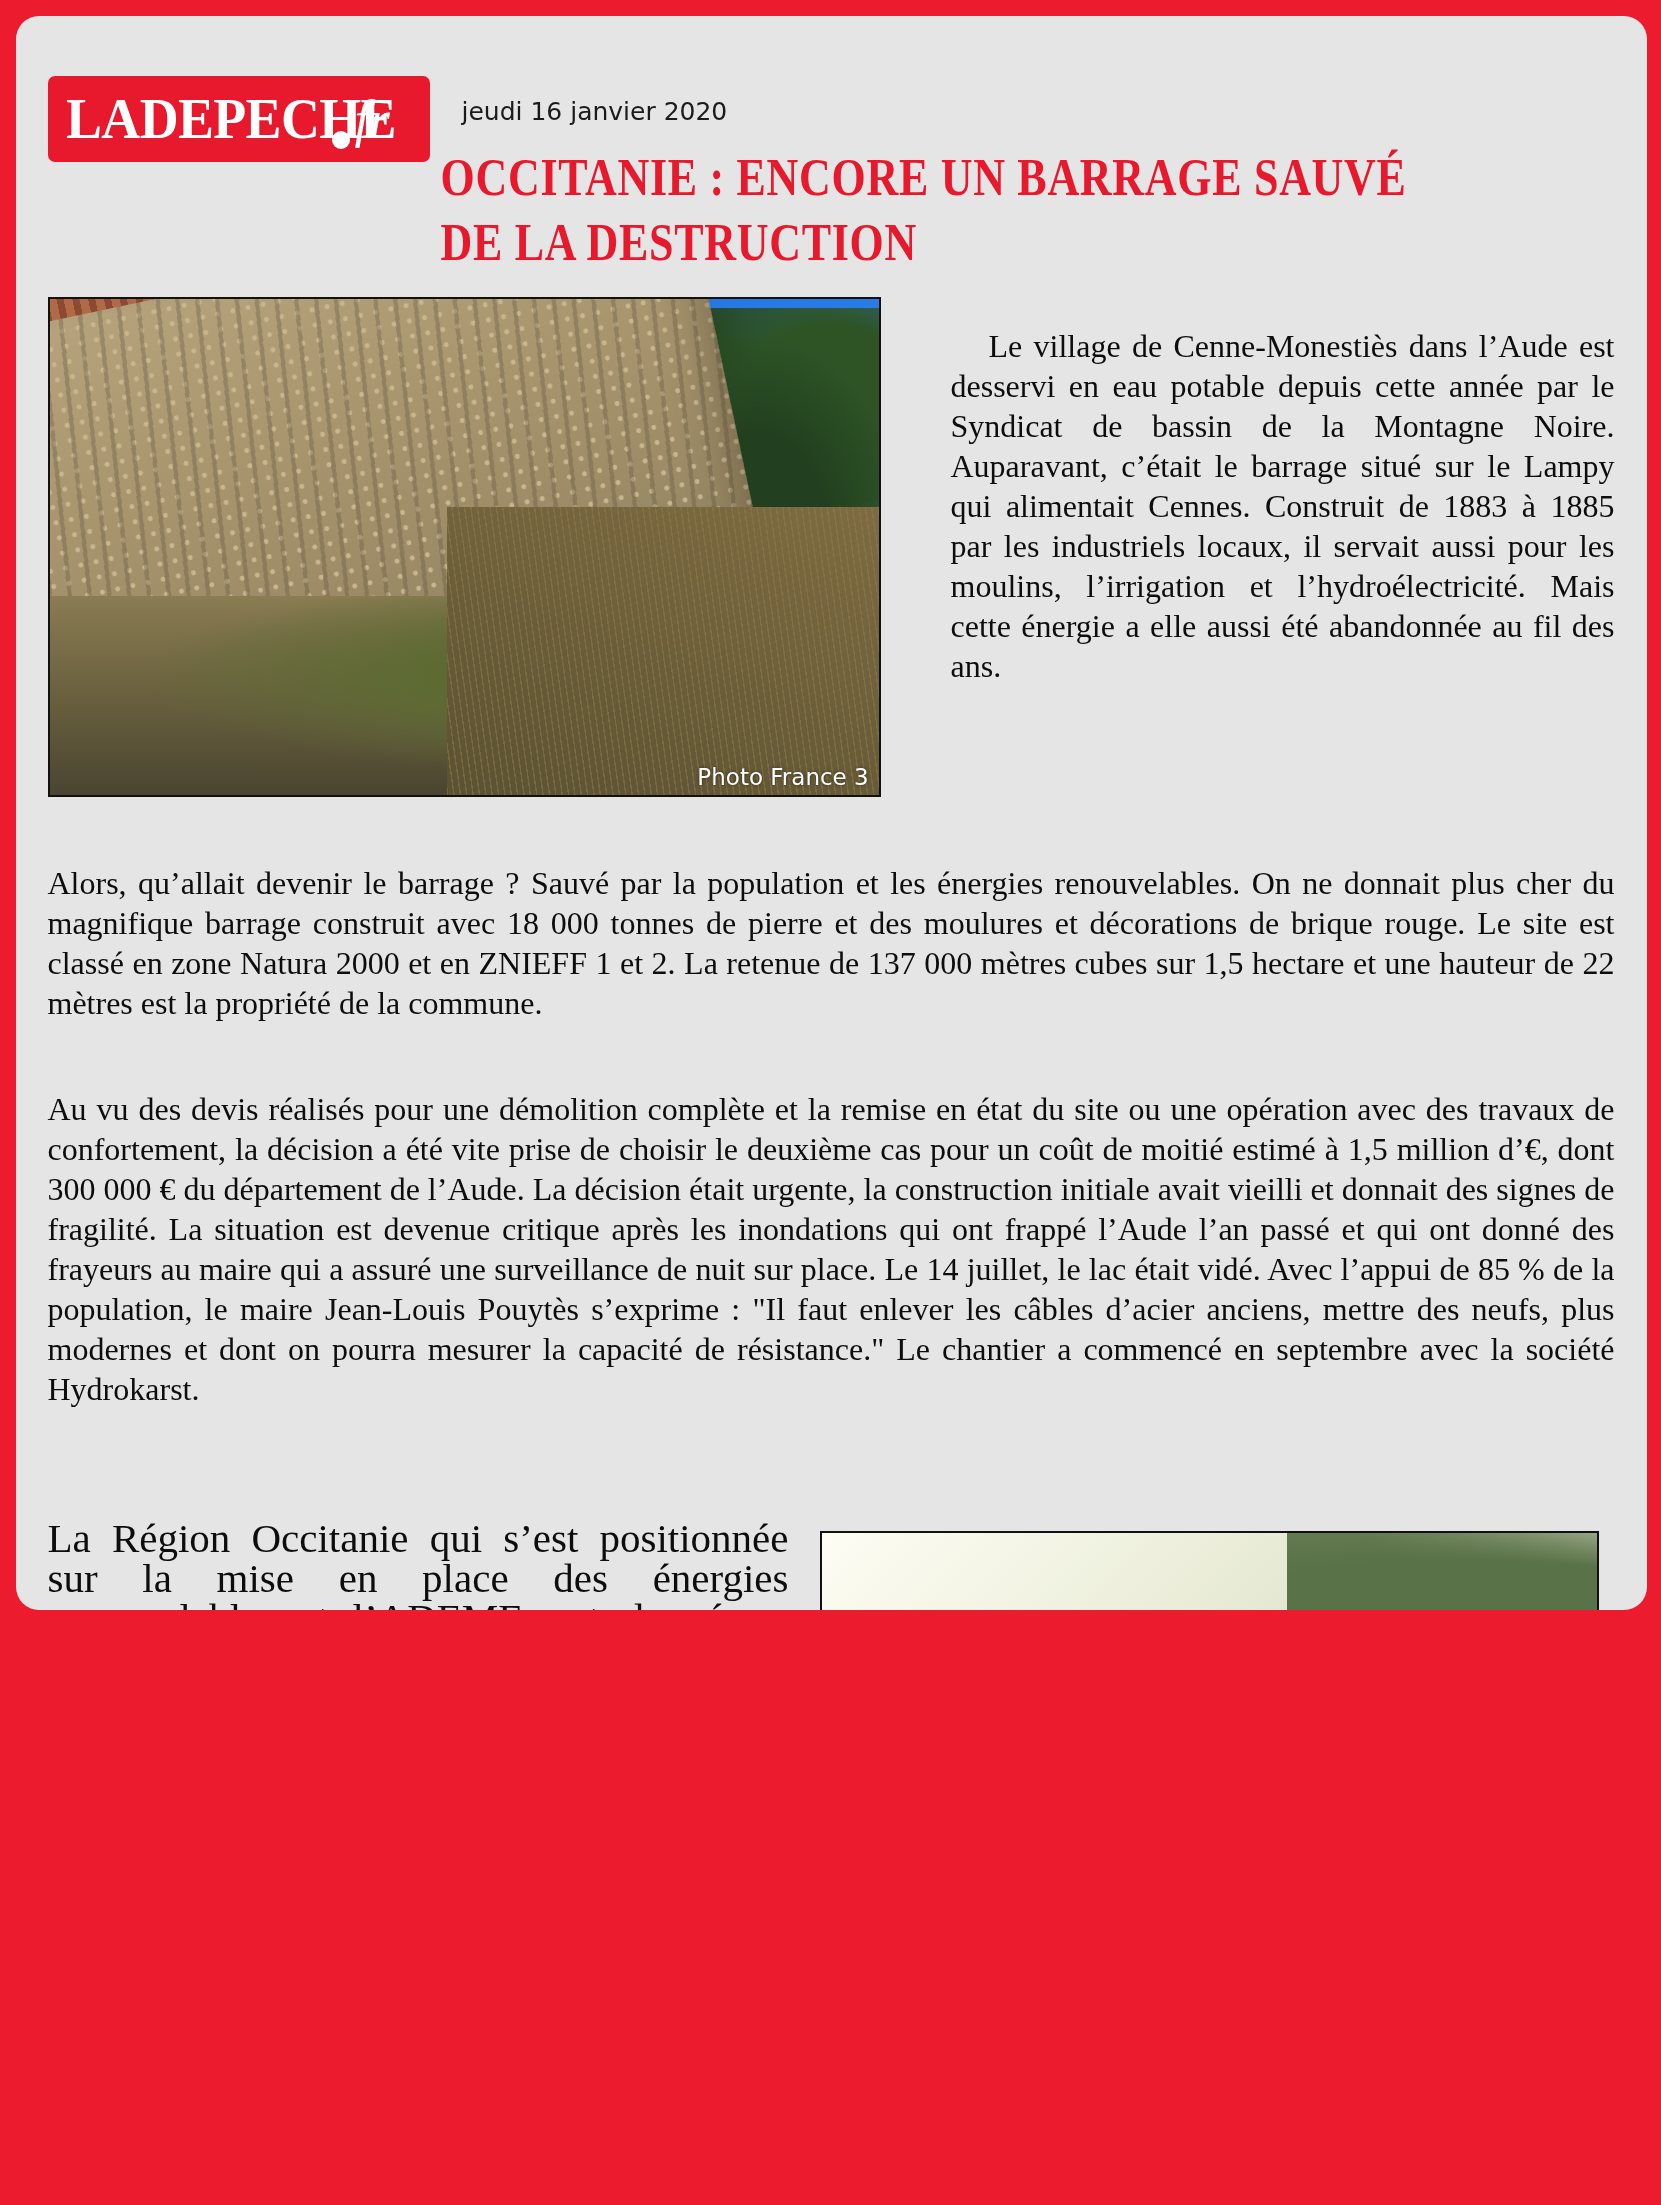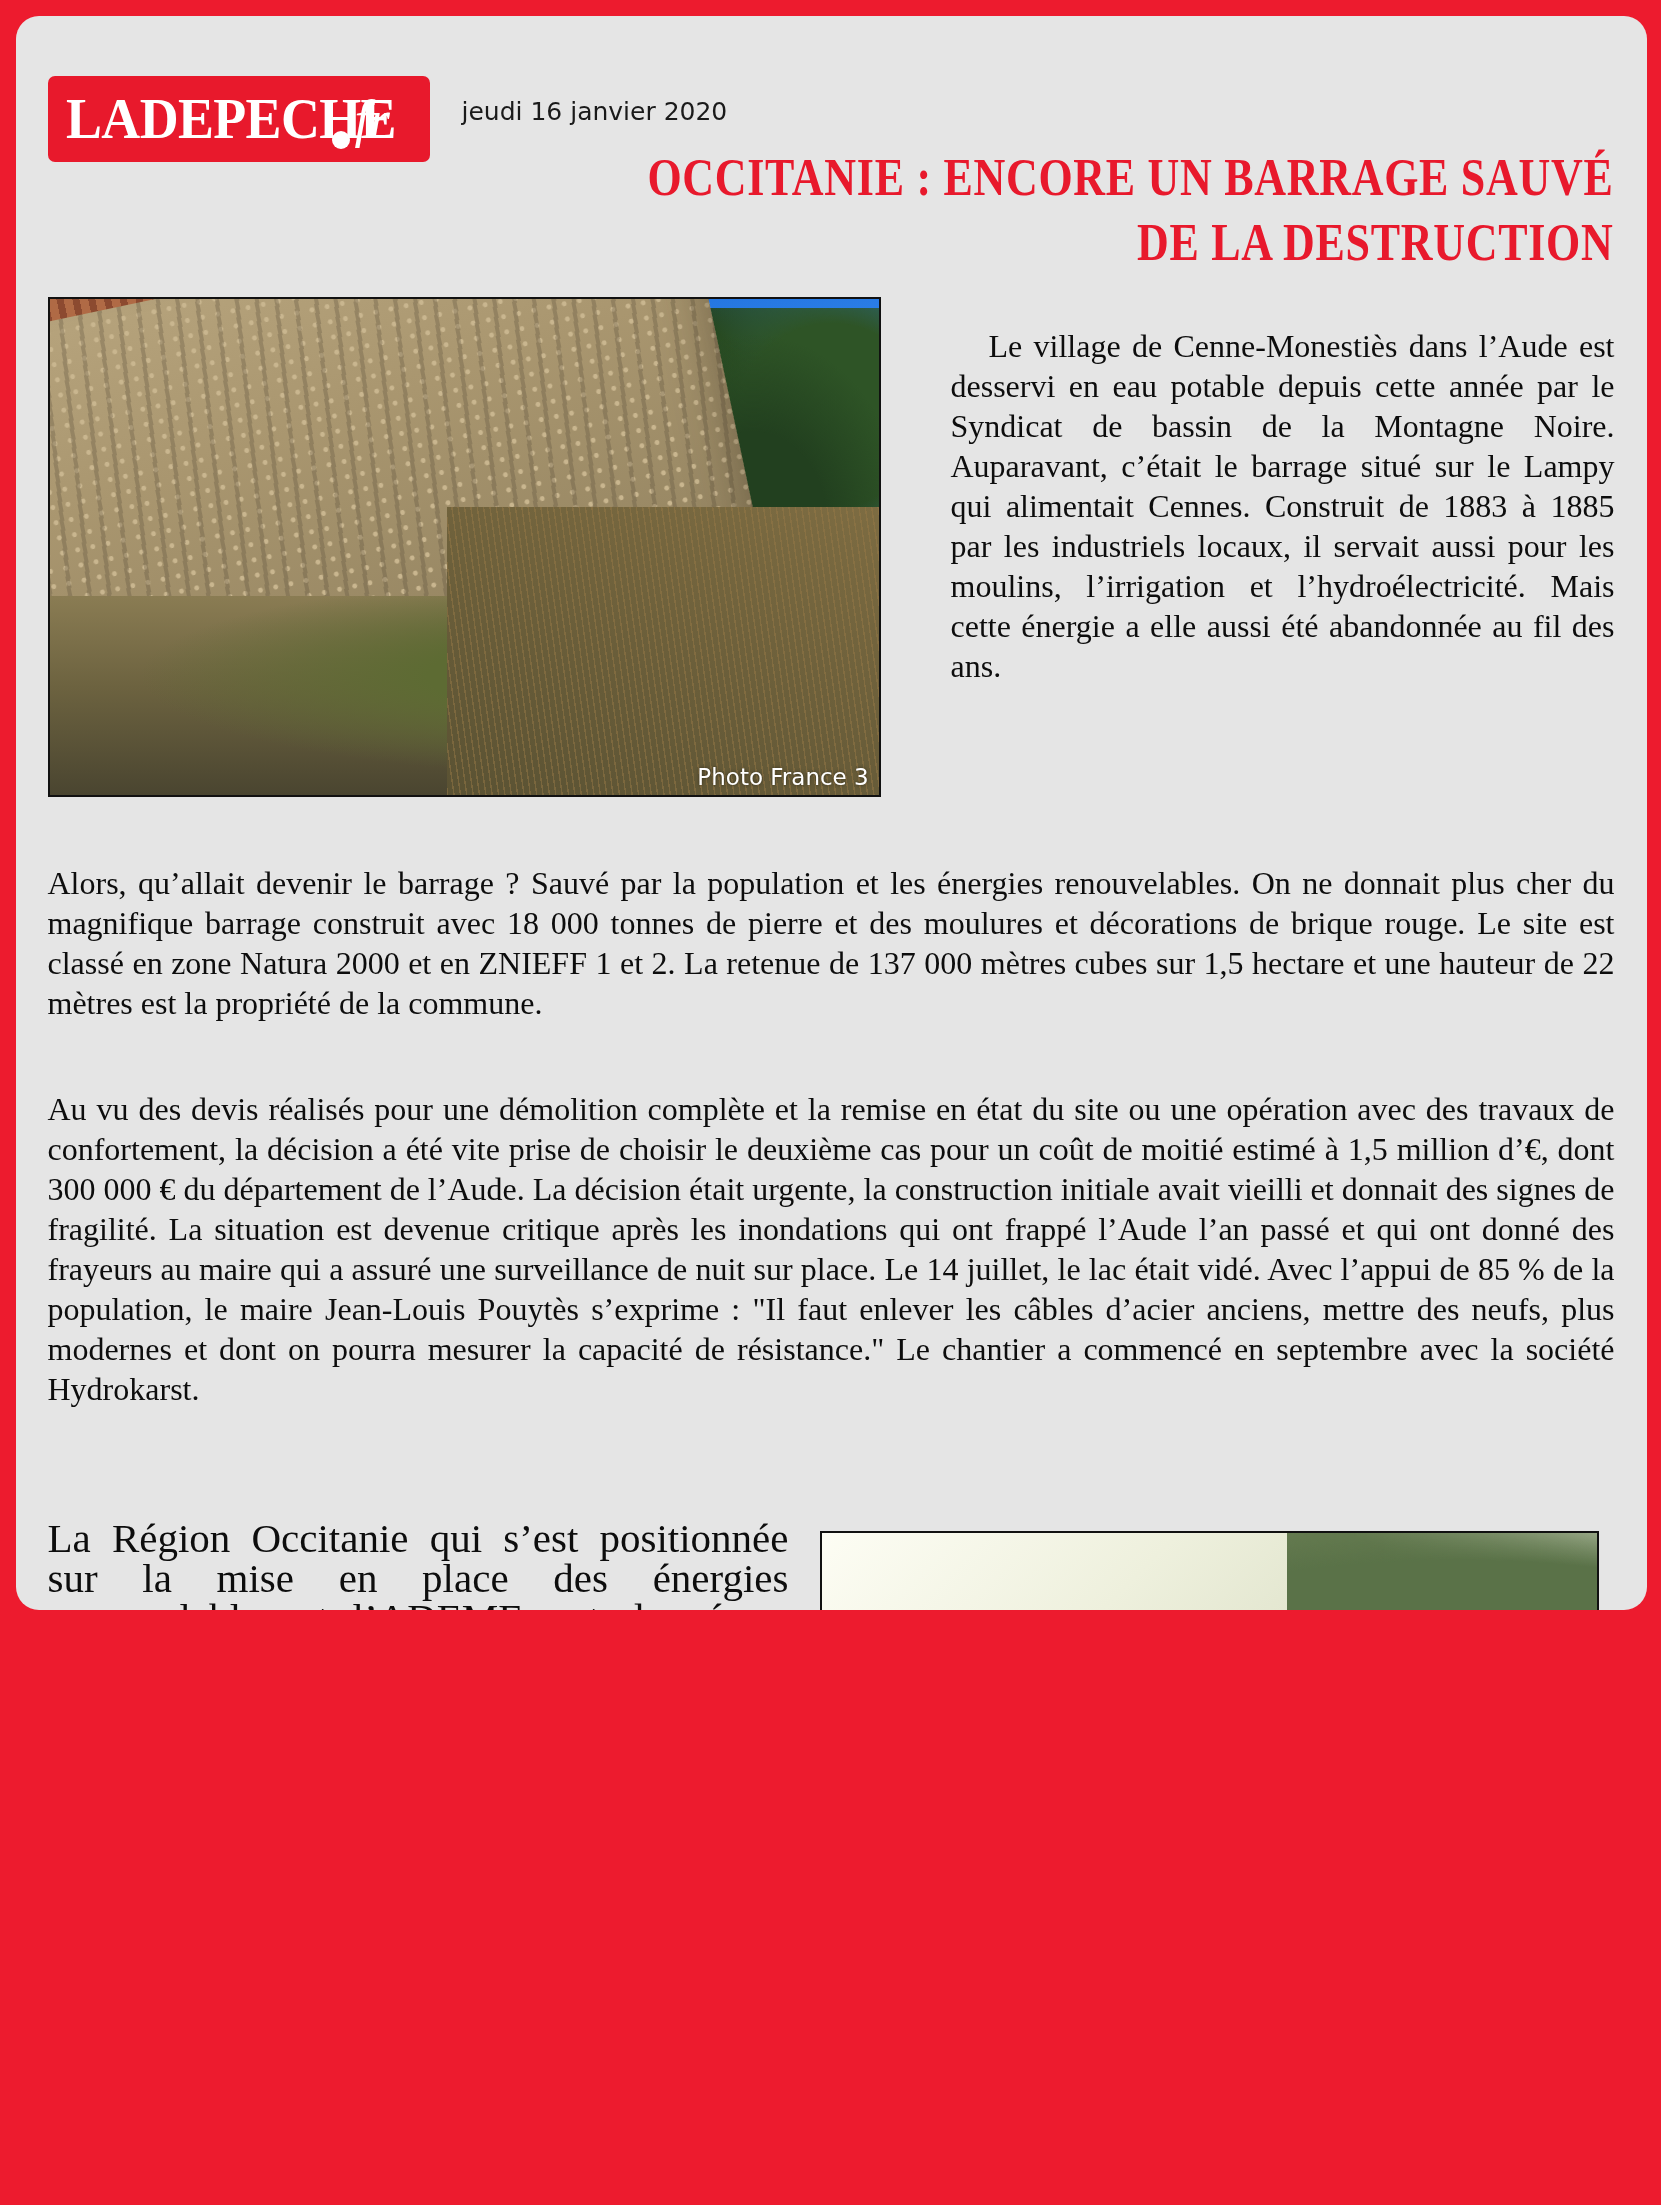--- a/index.html
+++ b/index.html
@@ -96,21 +96,21 @@
     color: #1a1a1a;
     white-space: nowrap;
   }
 
   
   #headline {
     position: absolute;
     left: 393px;
     top: 69px;
     width: 1173px;
-    text-align: right;
+    text-align: left;
     color: #e8192c;
     font-family: "Liberation Serif", "DejaVu Serif", serif;
     font-weight: bold;
     font-size: 44px;
     line-height: 53px;
     letter-spacing: 0.7px;
     transform: scaleX(1.0);
   }
   #headline .hl-line {
     display: block;

